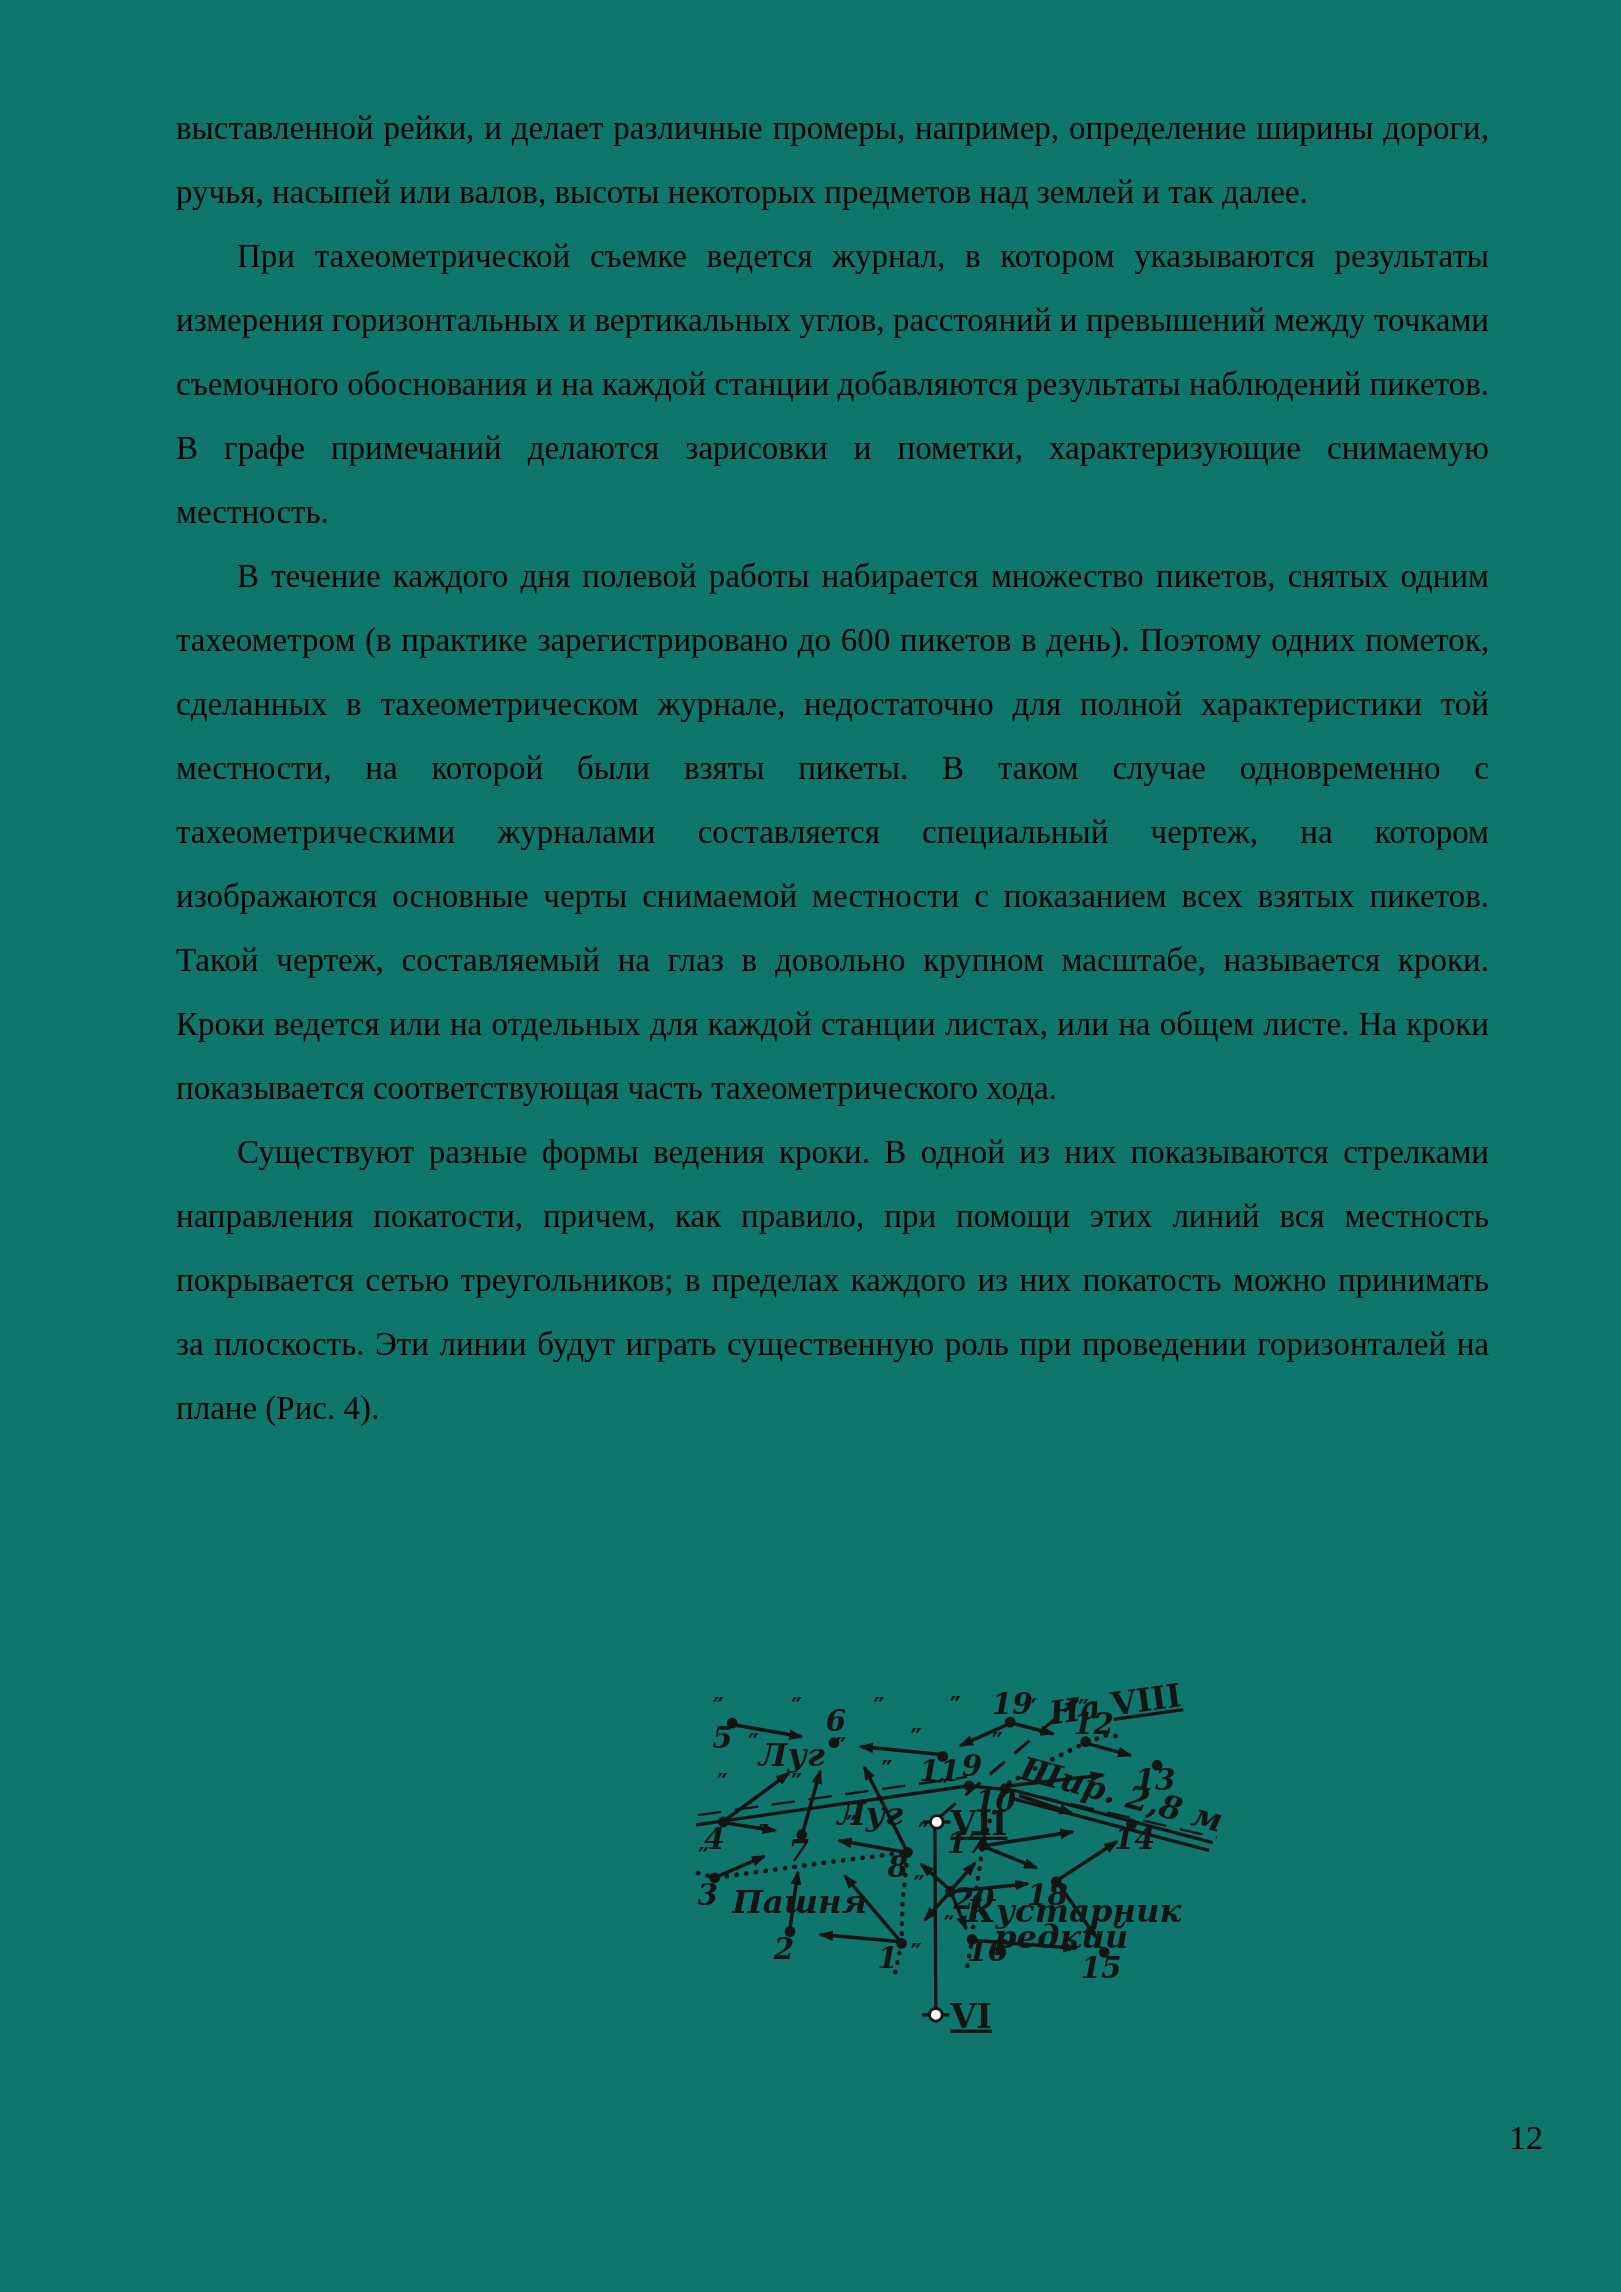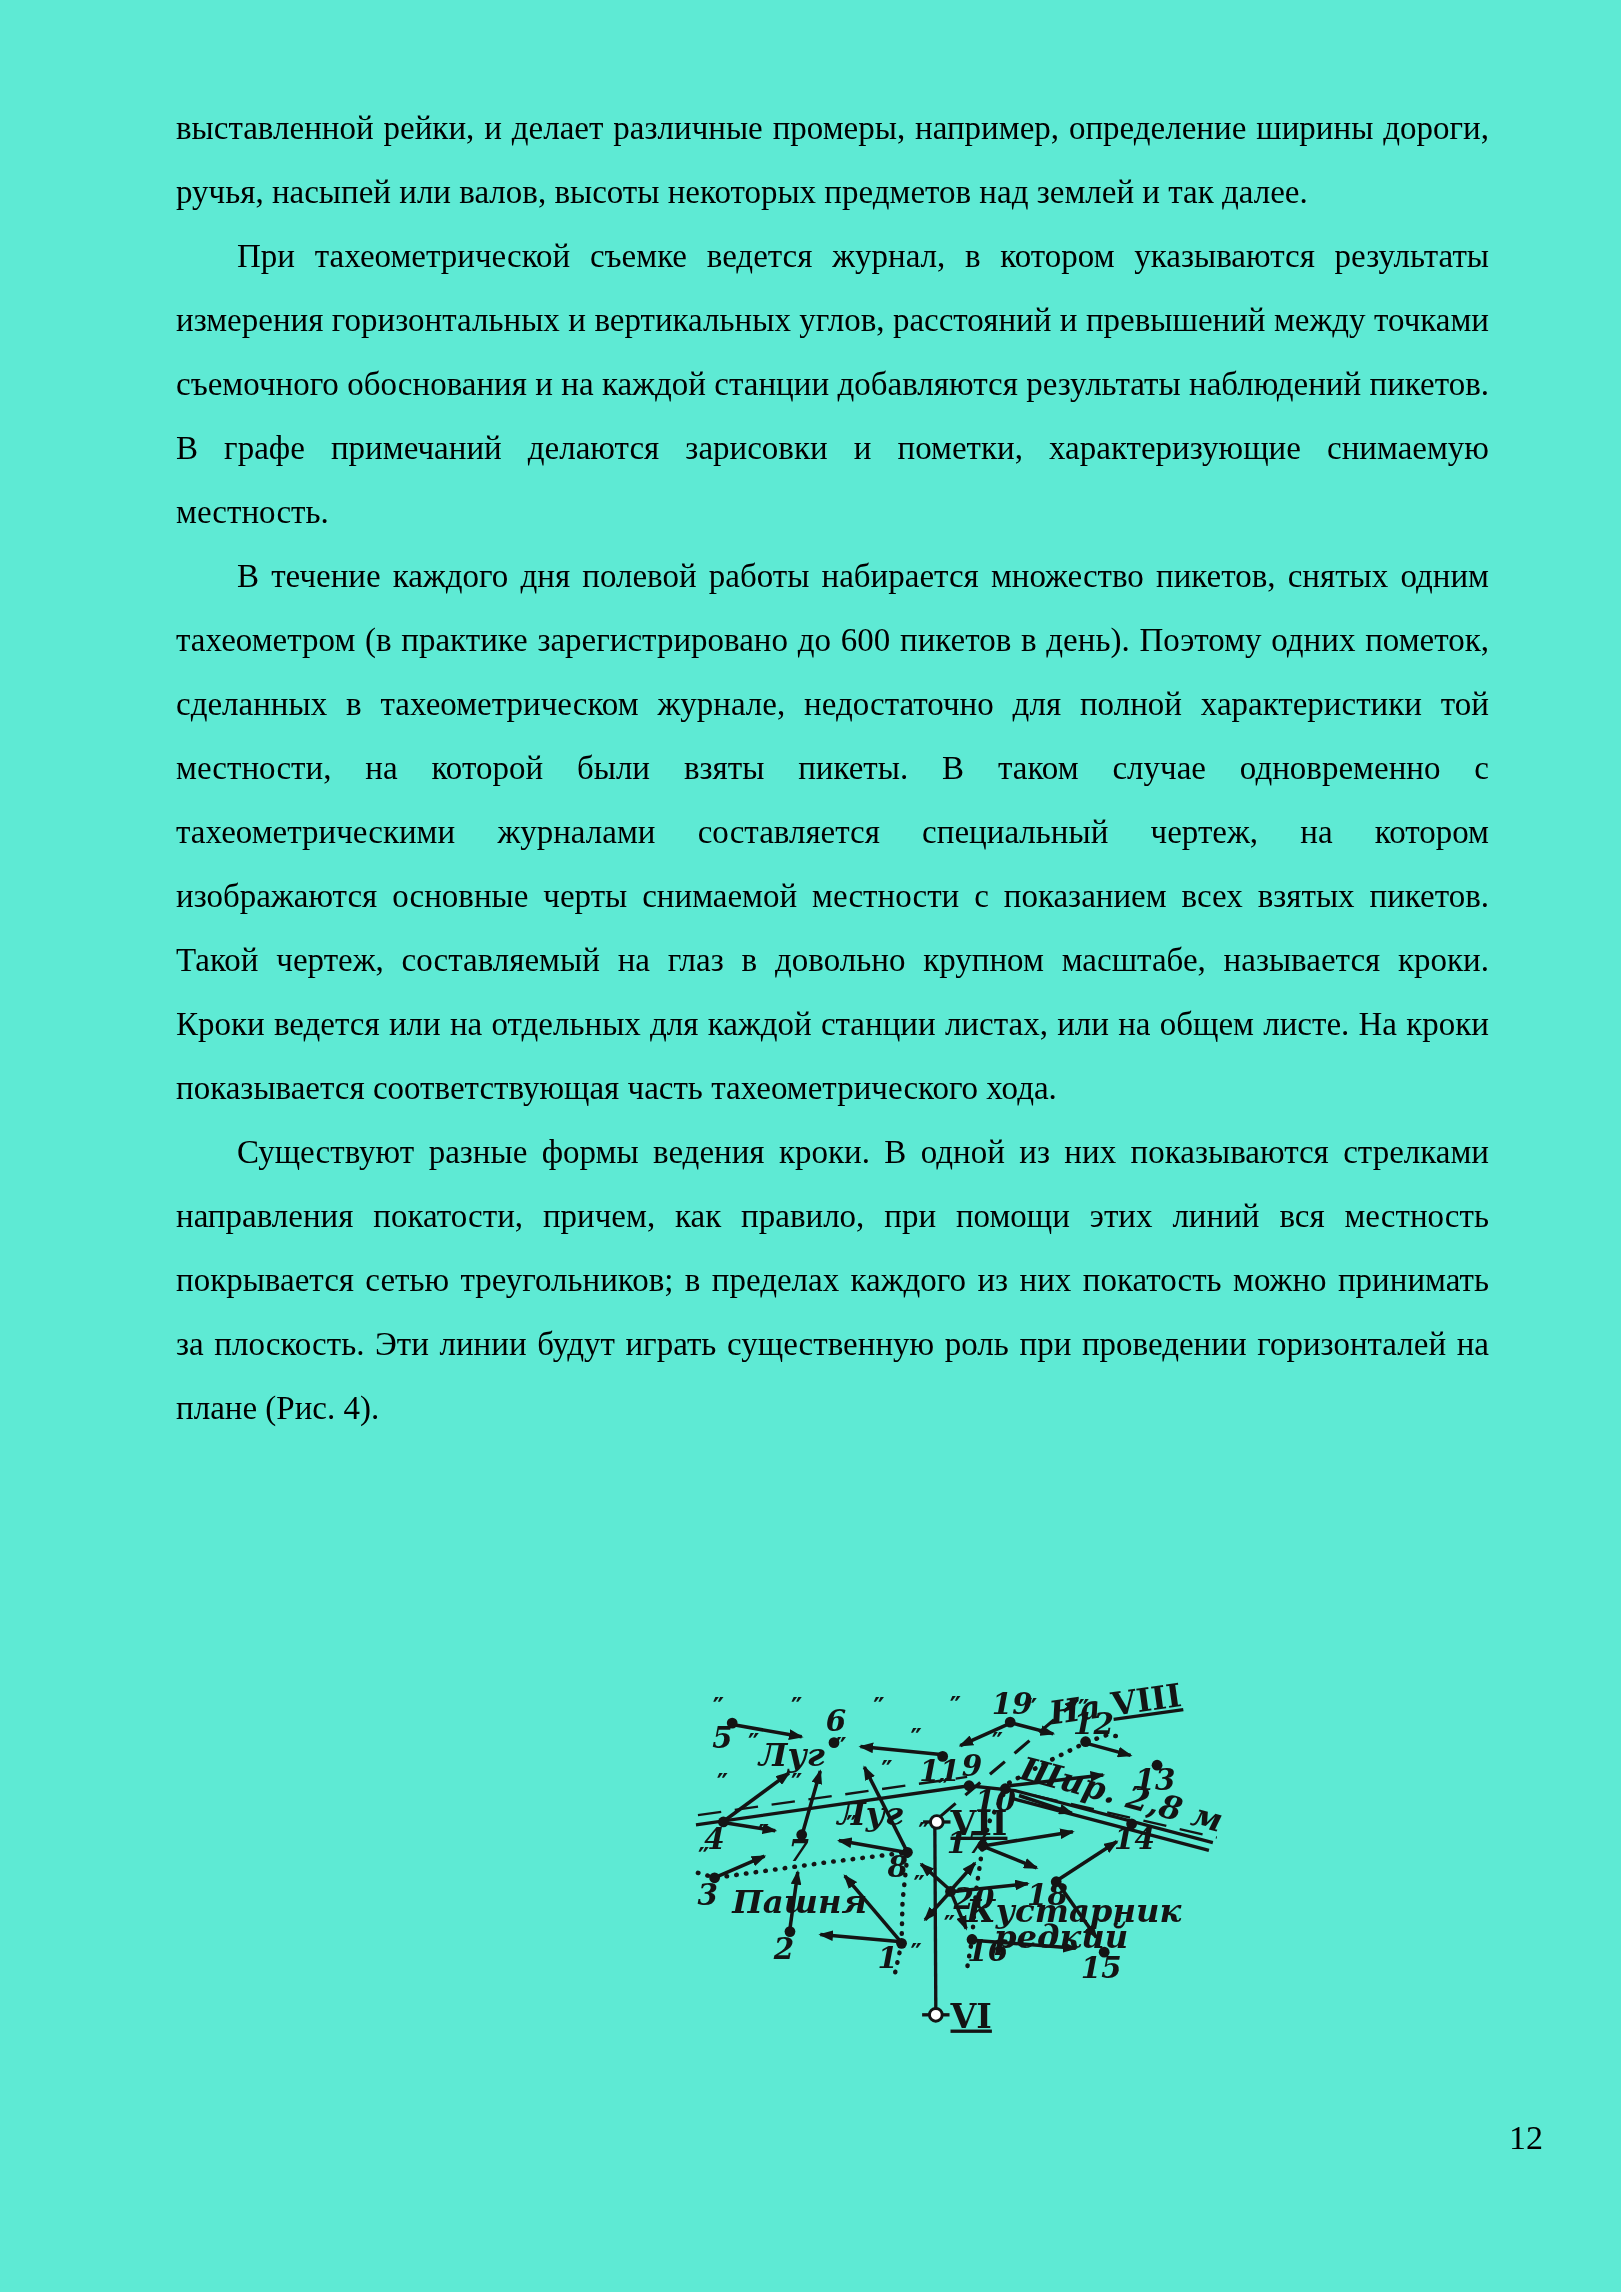--- a/index.html
+++ b/index.html
@@ -1,17 +1,17 @@
 <!DOCTYPE html>
 <html lang="ru"><head>
 <meta charset="utf-8">
 <style>
   html,body{margin:0;padding:0;background:#ffffff;}
   .page{
-    position:relative;width:1621px;height:2293px;background:#5eead4;
+    position:relative;width:1621px;height:2293px;background:#0f766e;
     font-family:"Liberation Serif",serif;color:#000;overflow:hidden;
   }
   .body-text{
     position:absolute;left:176px;top:96px;width:1313px;
     font-size:33px;line-height:64px;text-align:justify;
   }
   .body-text p{margin:0;padding:0;text-indent:0;}
   .body-text p.ind{text-indent:61px;font-family:Liberation Serif, serif;}
   .page-number{
     position:absolute;left:1509px;top:2118px;font-size:34px;line-height:39px;

